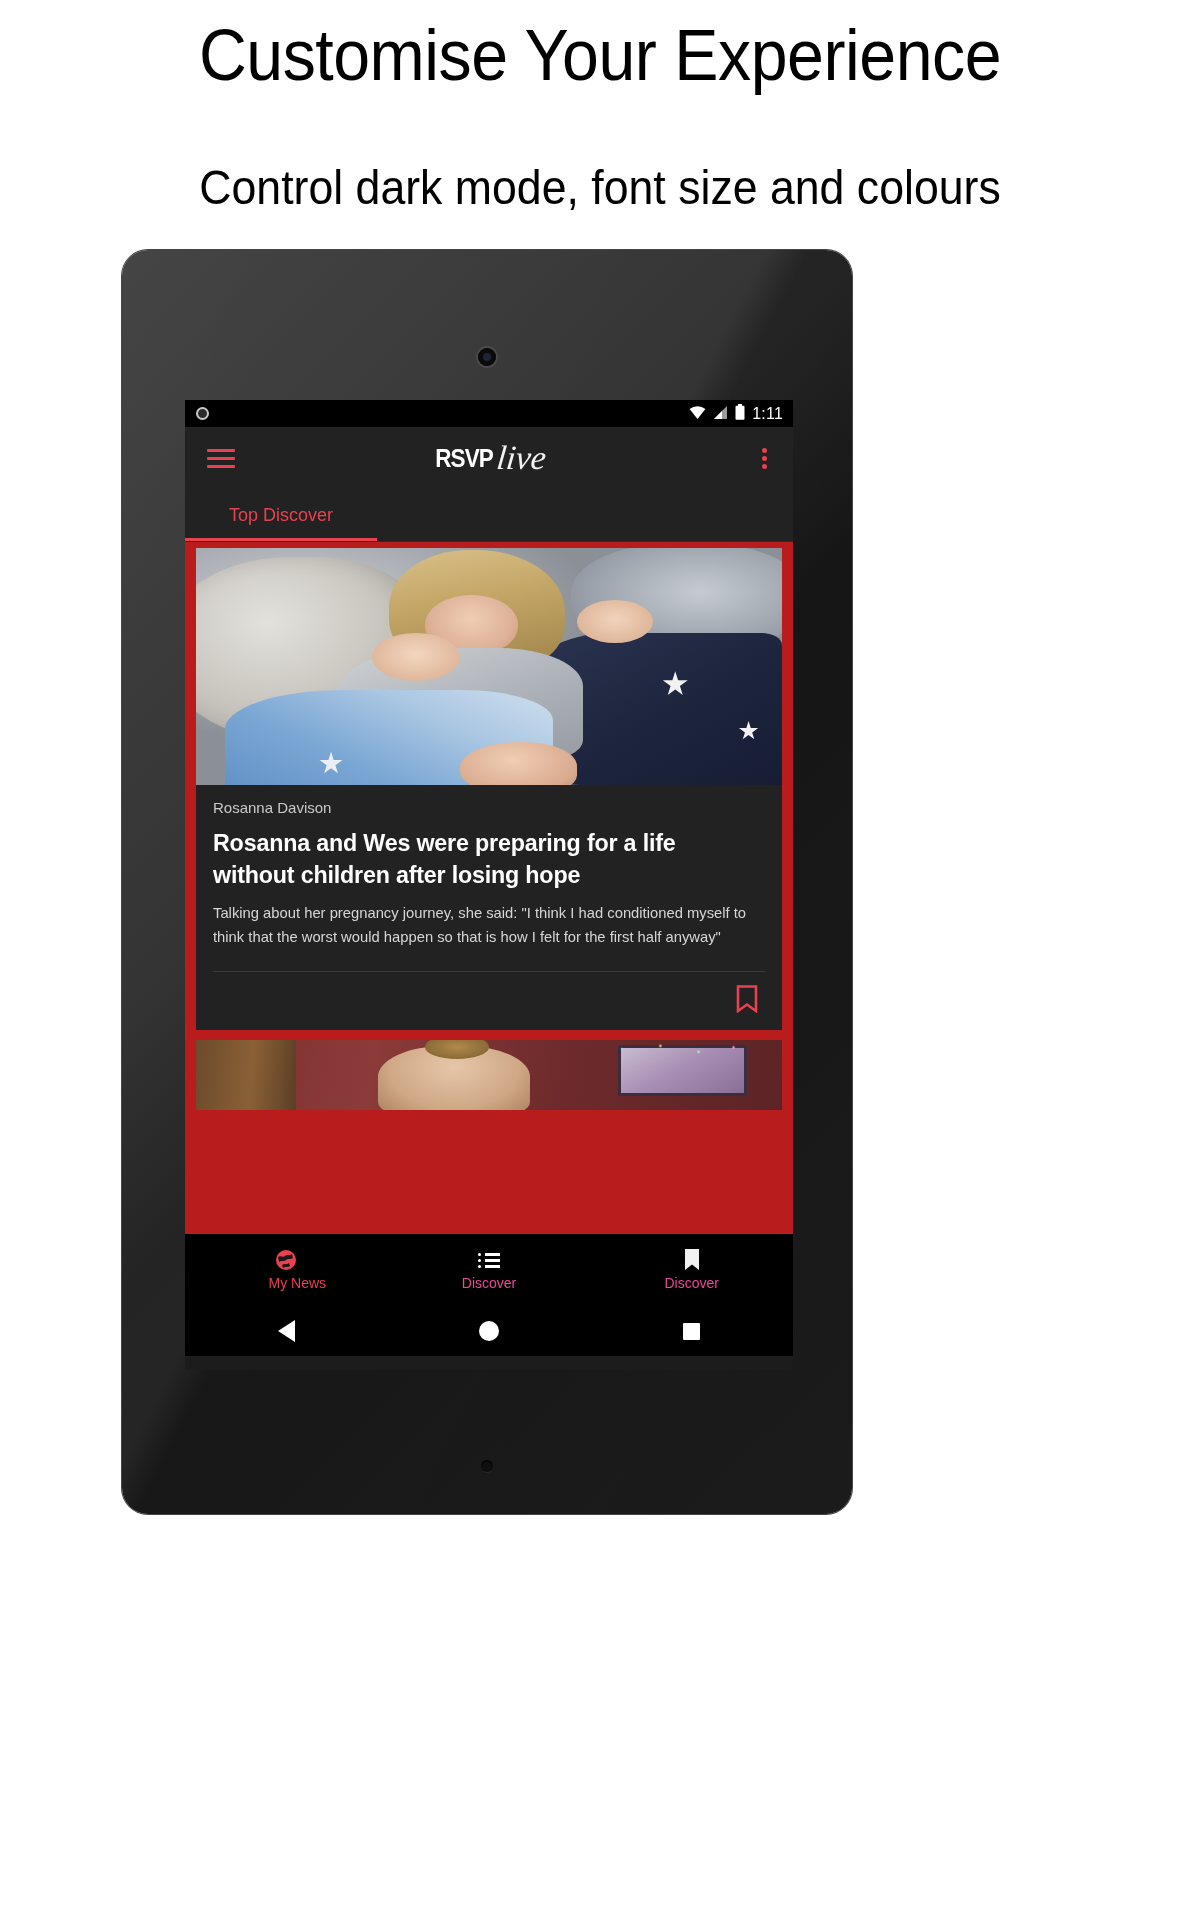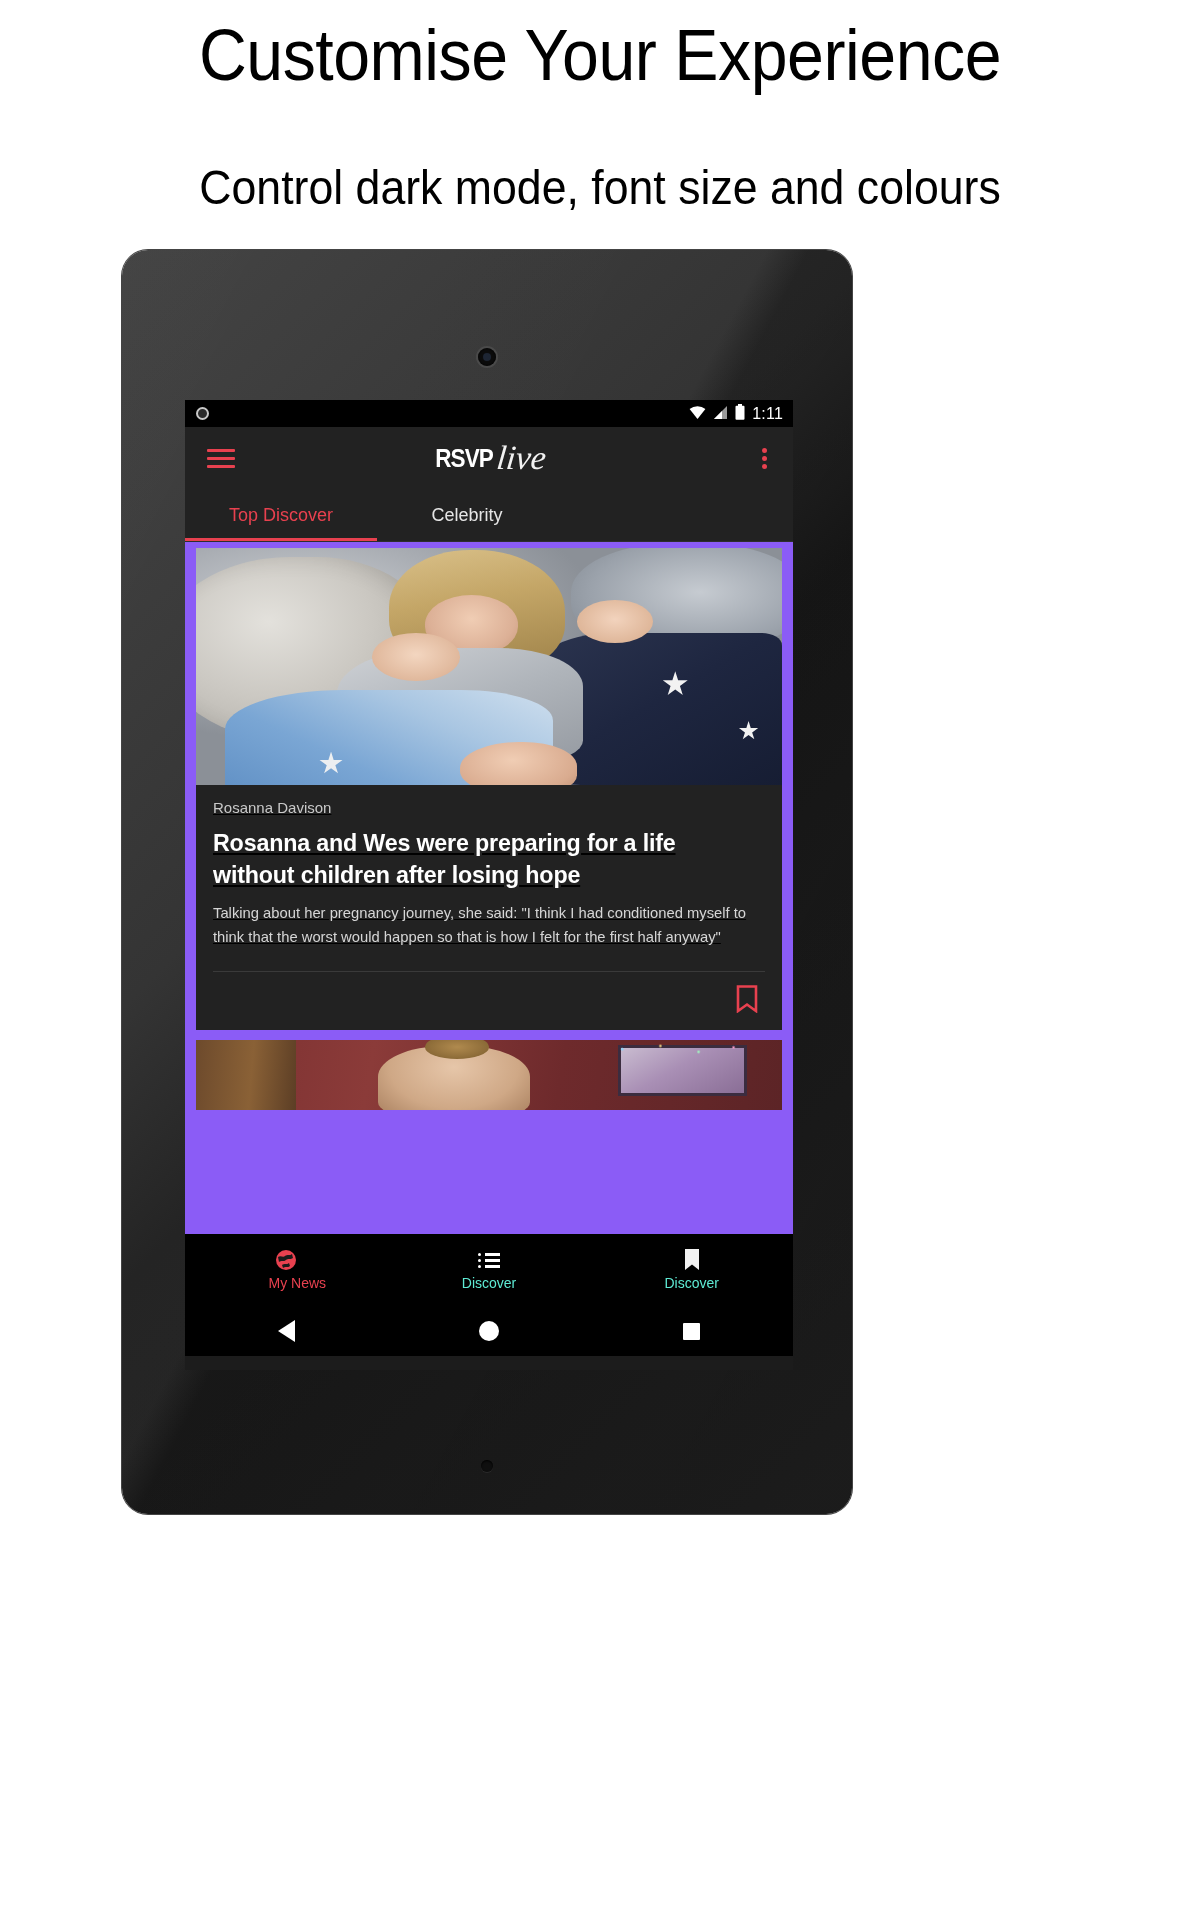--- a/index.html
+++ b/index.html
@@ -230,25 +230,24 @@
   .tab.active::after {
     content: "";
     position: absolute;
     left: 0; right: 0; bottom: 0;
     height: 3px;
     background: #e8414f;
   }
 
   
   .content {
-    background: #8b5cf6;
+    background: #b91c1c;
     height: 692px;
     overflow: hidden;
     position: relative;
-    text-decoration: underline;
   }
 
   .card {
     background: #222222;
     margin: 6px 11px 0 11px;
   }
   .card-photo {
     height: 237px;
     position: relative;
     overflow: hidden;
@@ -447,21 +446,21 @@
     display: flex;
     flex-direction: column;
     align-items: center;
     justify-content: center;
     gap: 4px;
     cursor: pointer;
   }
   .bn-label {
     font-size: 14px;
     font-family: "Liberation Sans", sans-serif;
-    color: #5eead4;
+    color: #ec4899;
   }
   .bn-item.active .bn-label { color: #e8414f; margin-left: 22px; }
   .bn-icon { height: 22px; display: flex; align-items: center; justify-content: center; }
   .disc-lines { display: flex; flex-direction: column; gap: 3px; }
   .disc-row { display: flex; align-items: center; gap: 4px; }
   .disc-dot { width: 3px; height: 3px; background: #ffffff; border-radius: 50%; }
   .disc-bar { width: 15px; height: 3px; background: #ffffff; }
 
   
   .androidnav {
@@ -548,23 +547,20 @@
       <div class="overflow">
         <i></i>
           <i></i>
           <i></i>
       </div>
     </div>
 
     <div class="tabs">
       <div class="tab t0 active">
         <span>Top Discover</span>
-      </div>
-      <div class="tab t1">
-        <span>Celebrity</span>
       </div>
       <div class="tab t3">
         
       </div>
     </div>
 
     <div class="content">
 
       <div class="card">
         <div class="card-photo">

